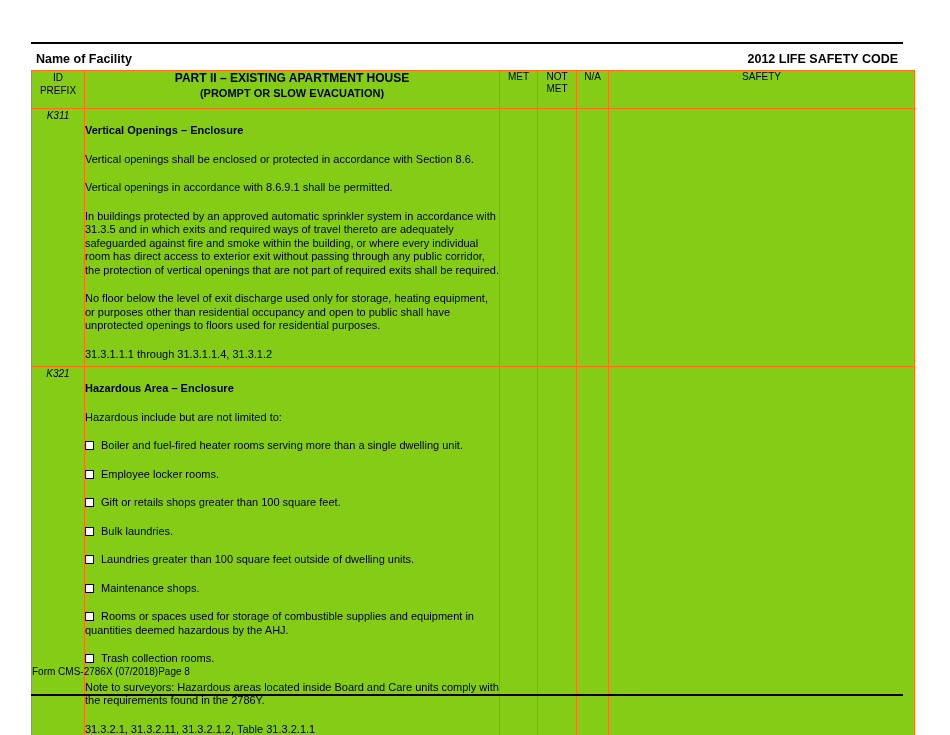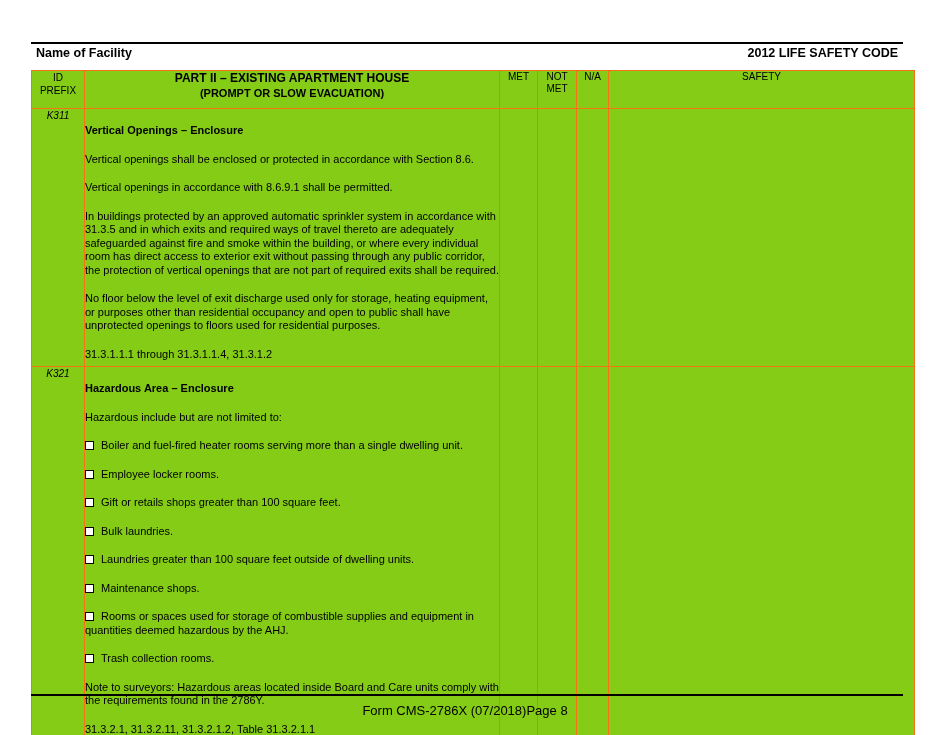--- a/index.html
+++ b/index.html
@@ -9,21 +9,21 @@
     background: #ffffff;
     color: #000;
     font-family: "Liberation Sans", sans-serif;
     position: relative;
     overflow: hidden;
   }
 
   
   .top-rule { position: absolute; left: 31px; top: 42px; width: 872px; height: 2px; background: #000; }
   .page-hdr {
-    position: absolute; left: 31px; top: 46px; width: 872px;
+    position: absolute; left: 31px; top: 52px; width: 872px;
     display: flex; justify-content: space-between;
     padding: 0 5px;
     font-weight: bold; font-size: 12.5px; line-height: 15px;
   }
 
   
   table.checklist {
     position: absolute; left: 31px; top: 70px;
     width: 883px;
     border-collapse: collapse; table-layout: fixed;
@@ -53,24 +53,24 @@
     width: 9px; height: 9px;
     border: 1px solid #000;
     margin-right: 7px;
     vertical-align: -1px;
     background: #fff;
   }
 
   
   .bottom-rule { position: absolute; left: 31px; top: 694px; width: 872px; height: 2px; background: #000; }
   .page-ftr {
-    position: absolute; left: 31px; top: 705px; width: 872px;
-    display: flex; justify-content: center;
+    position: absolute; left: 31px; top: 666px; width: 872px;
+    display: flex; justify-content: flex-start;
     padding: 0 5px 0 1px;
-    font-size: 13px; line-height: 11px;
+    font-size: 10px; line-height: 11px;
   }
 </style>
 </head>
 <body>
 
 <div class="top-rule"></div>
 <div class="page-hdr">
   <span>Name of Facility</span>
   <span>2012 LIFE SAFETY CODE</span>
 </div>

